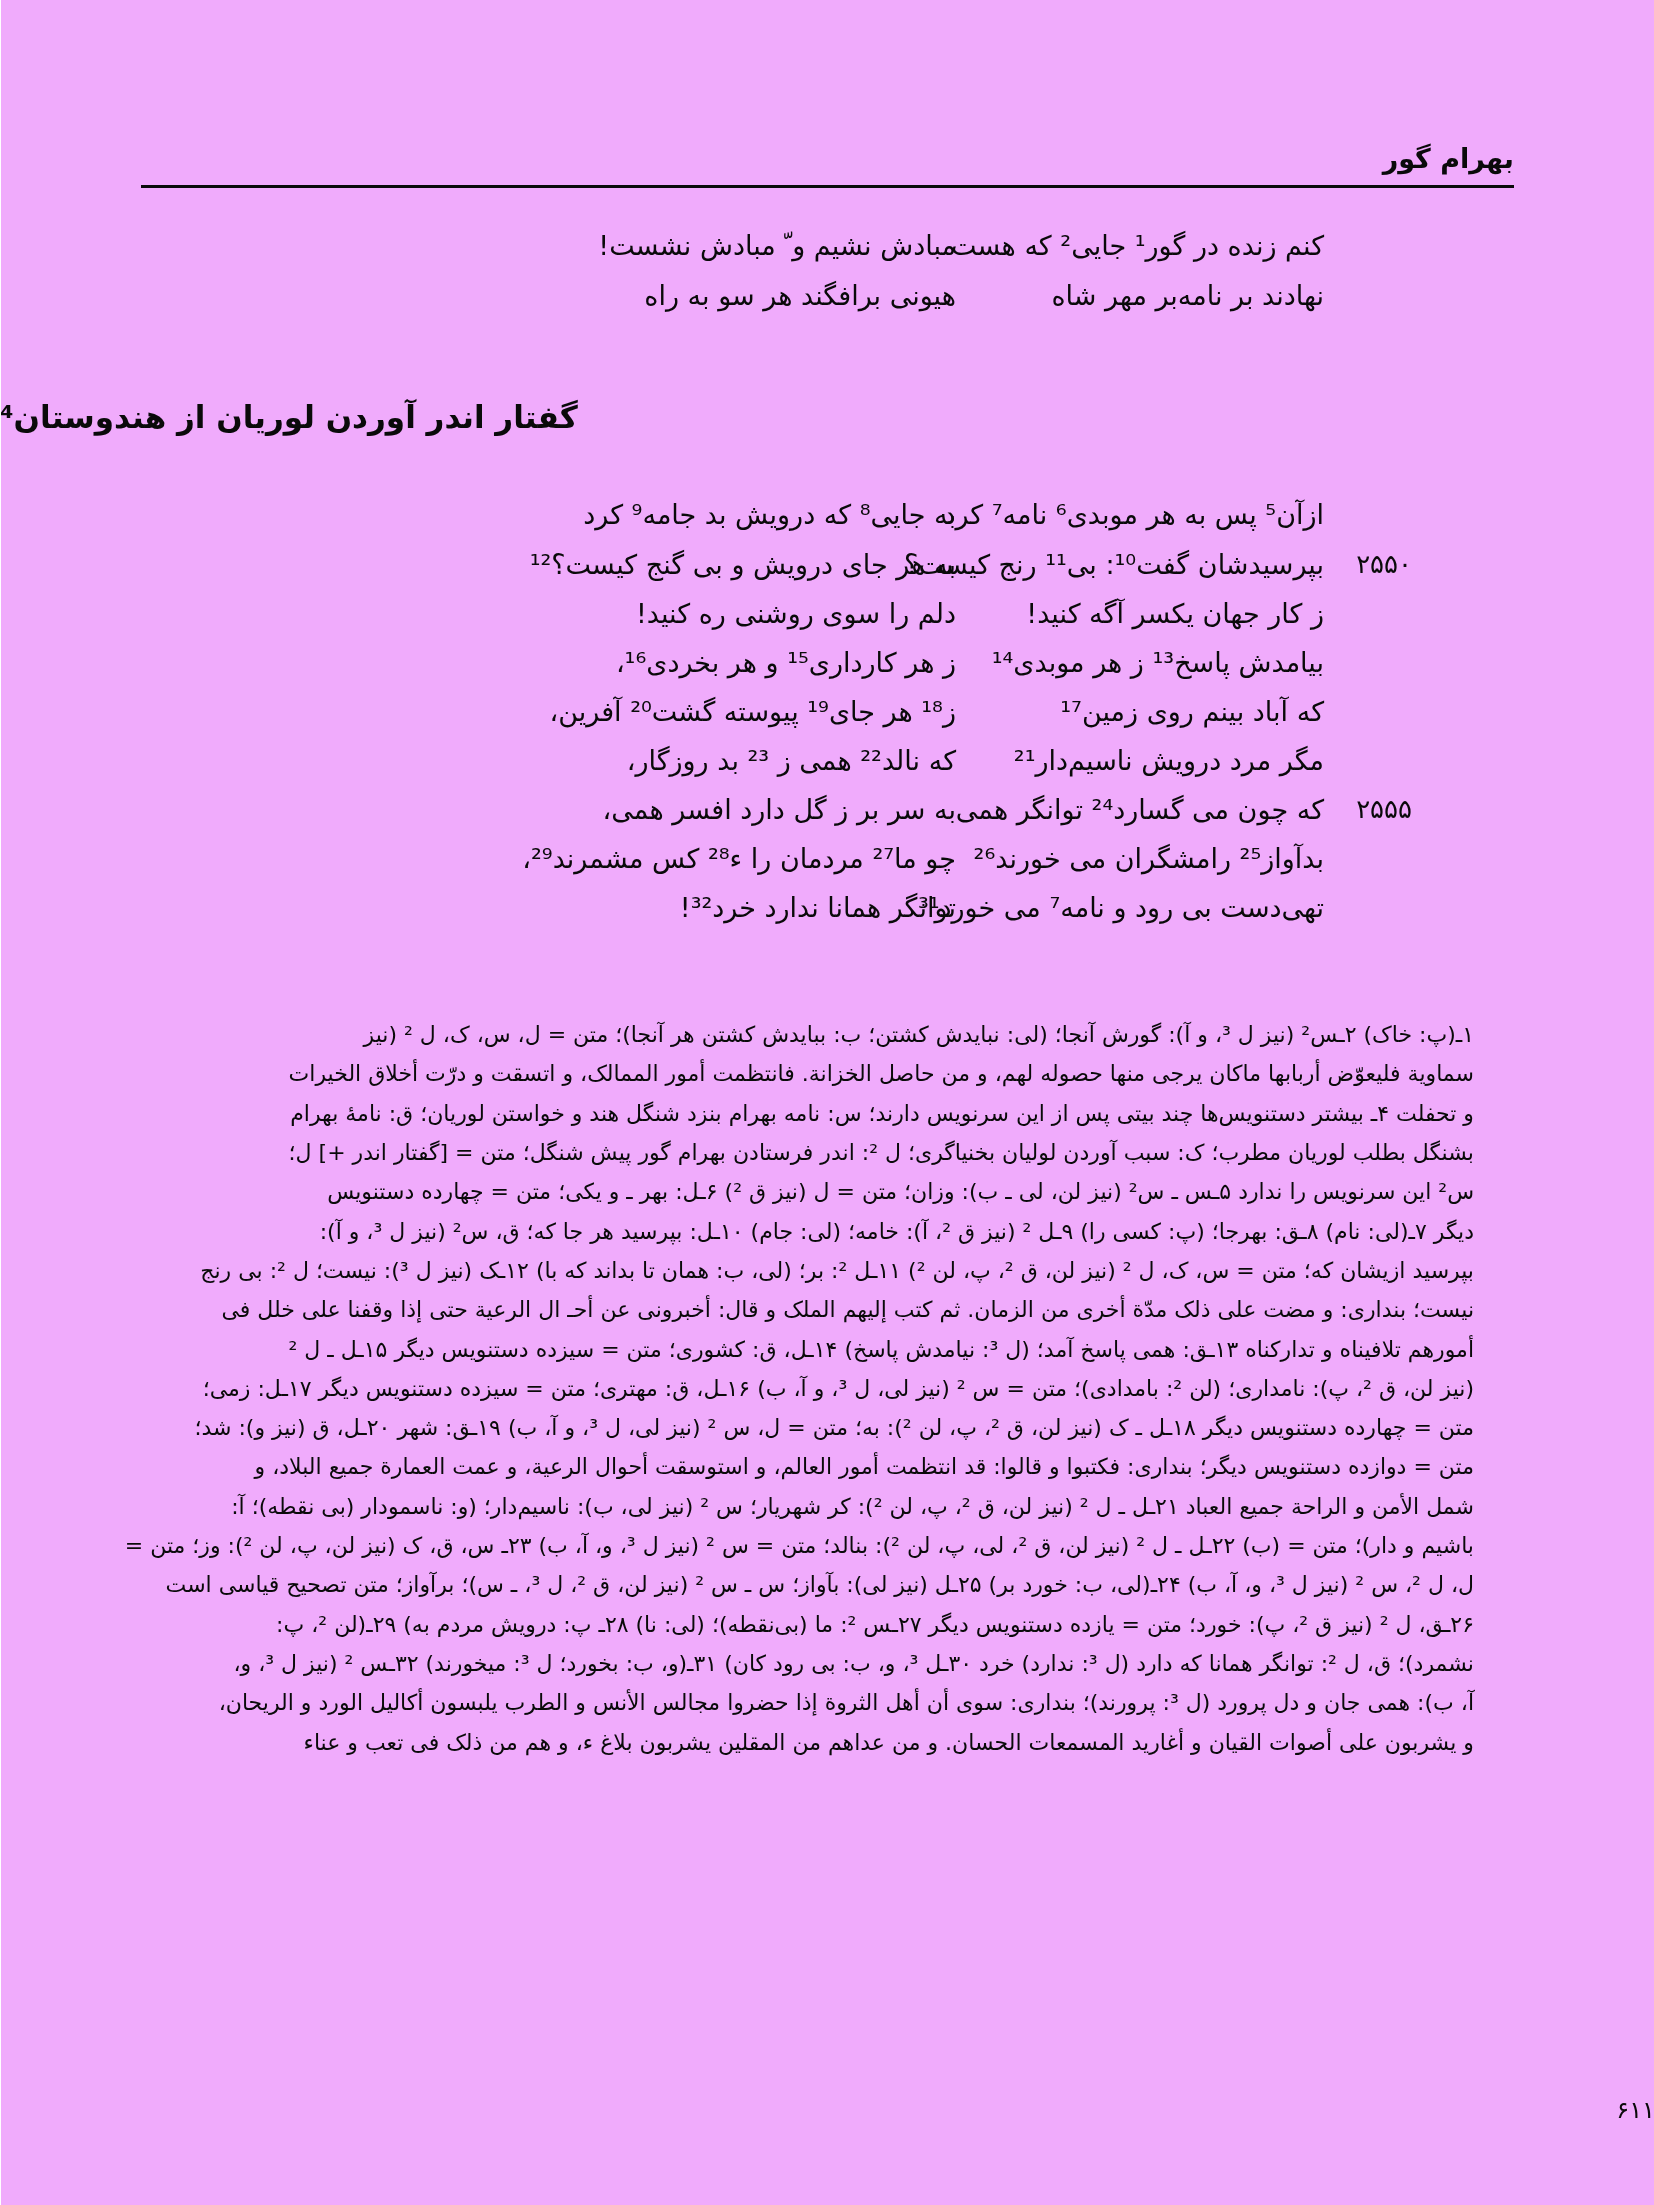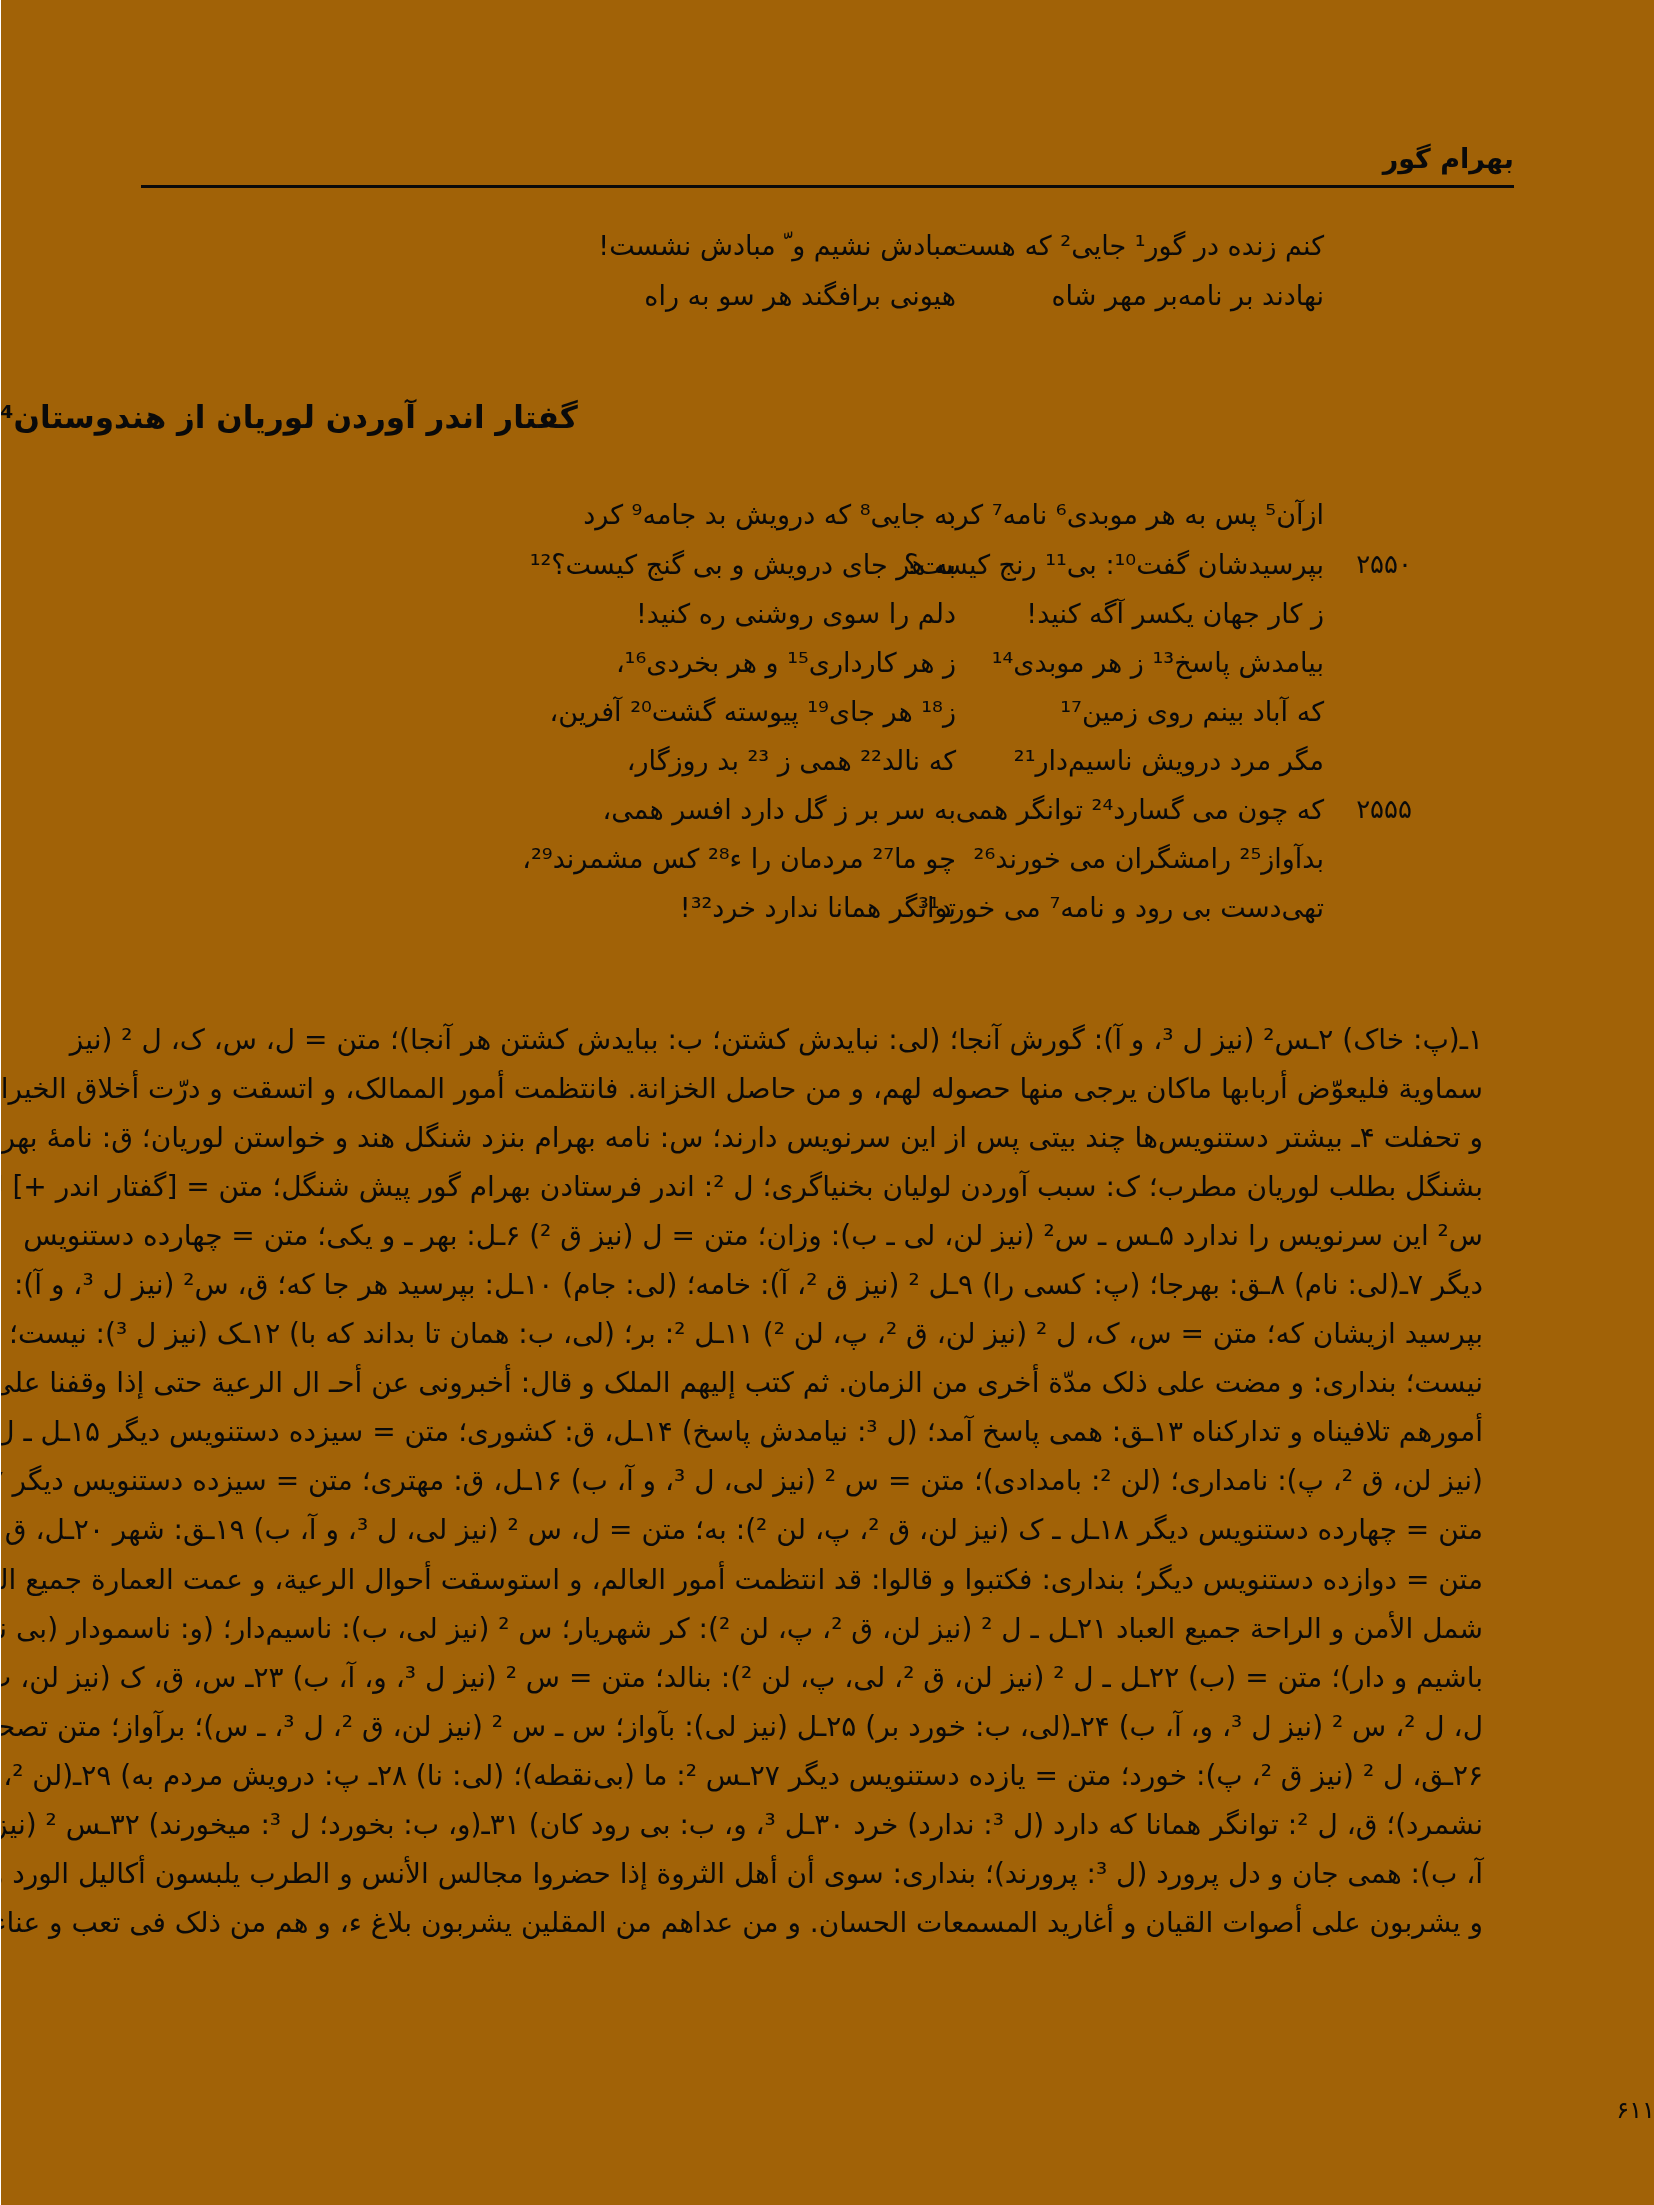--- a/index.html
+++ b/index.html
@@ -6,21 +6,21 @@
   html,body{margin:0;padding:0;background:#ffffff;}
   body{
     width:1655px;height:2205px;
     font-family:"DejaVu Sans","Liberation Sans",sans-serif;
     color:#0a0a0a;
     position:relative;
     overflow:hidden;
   }
   .page{
     position:absolute;inset:0;
-    background:#a16207;
+    background:#f0abfc;
   }
 
   
   .runhead{
     position:absolute;
     top:143px;right:141px;left:141px;
     height:47px;
   }
   .runhead-title{
     position:absolute;right:0;top:0;
@@ -78,22 +78,22 @@
 
   
   .verses2{
     position:absolute;
     top:492px;right:243px;left:243px;
   }
 
   
   .apparatus{
     position:absolute;
-    top:1017px;right:172px;left:169px;
-    font-size:28px;
+    top:1017px;right:181px;left:169px;
+    font-size:22px;
     line-height:1.62;
     text-align:justify;
     text-justify:inter-word;
   }
   .app-line{
     display:block;
     white-space:nowrap;
     margin-bottom:3.7px;
   }
 

